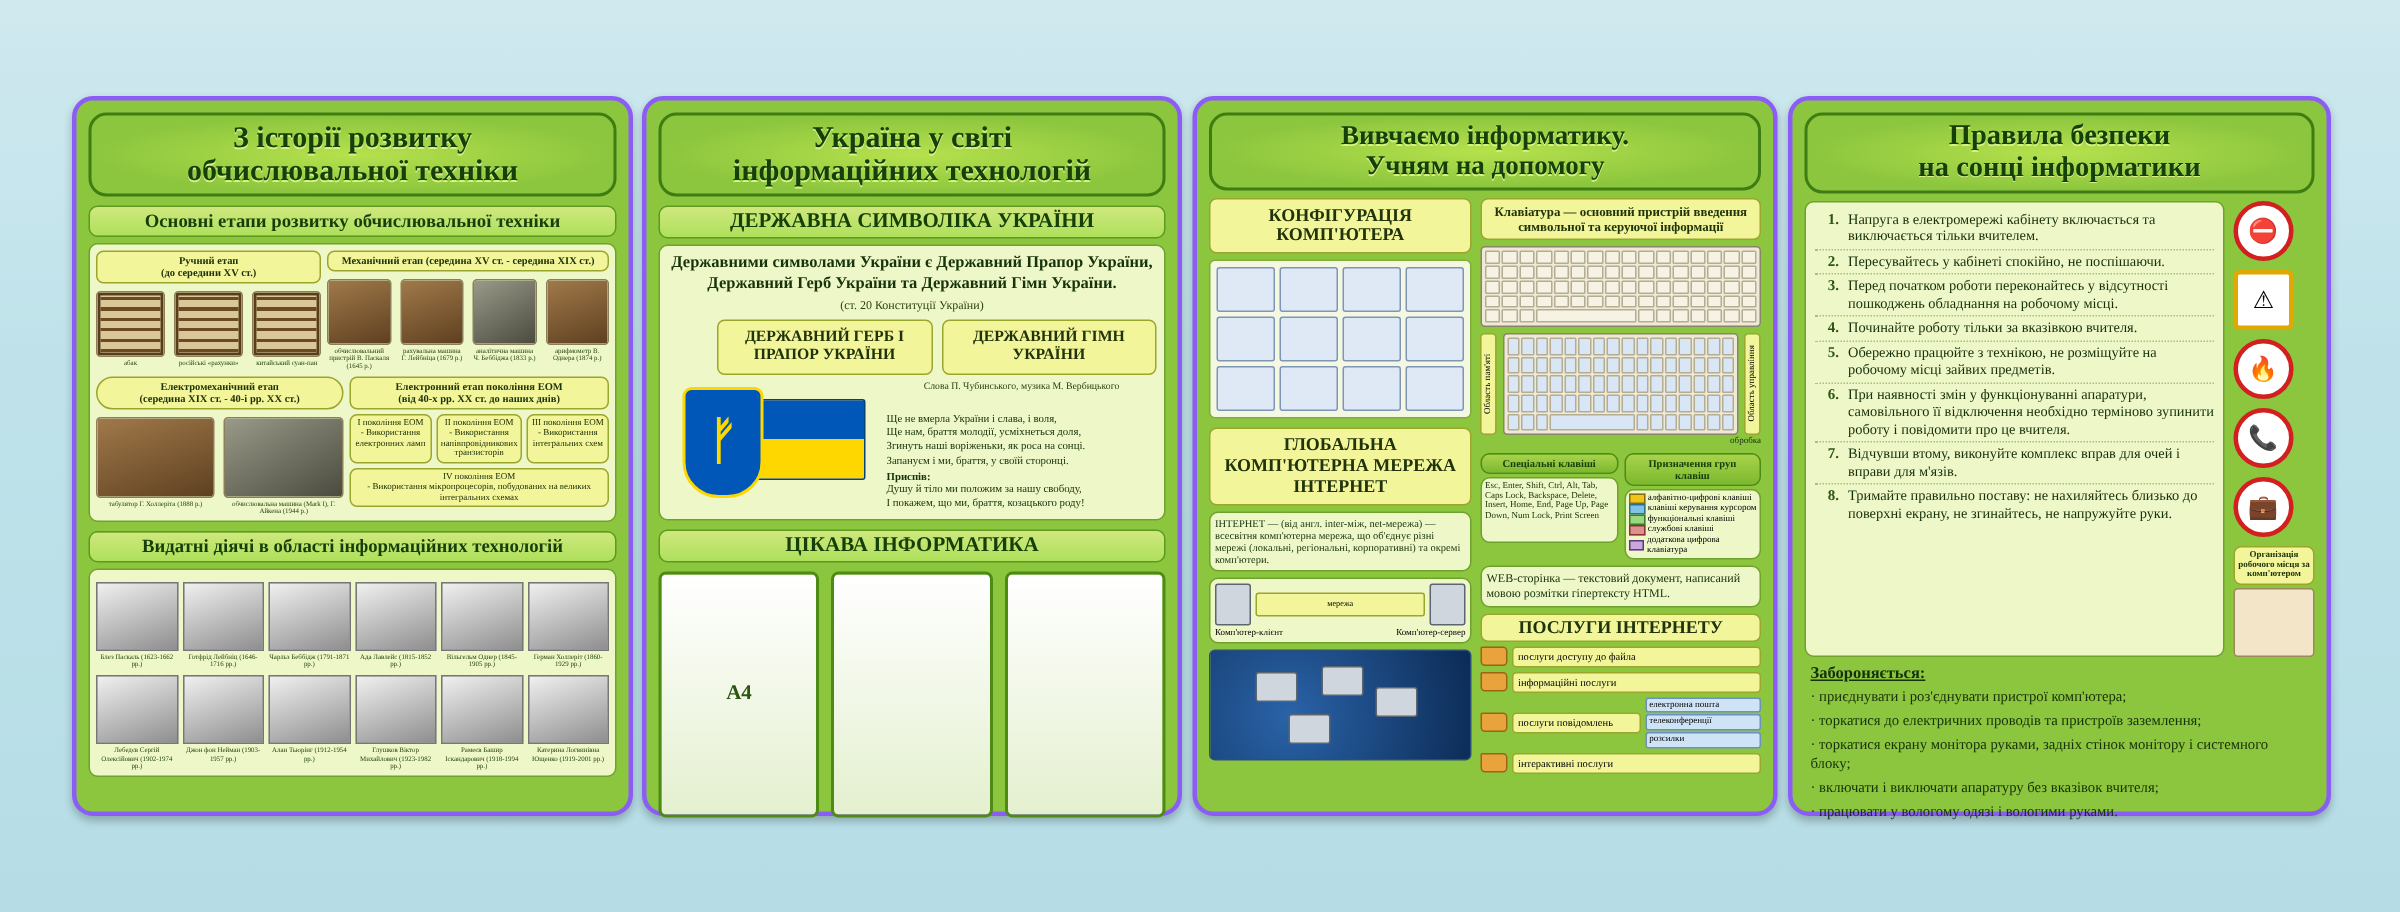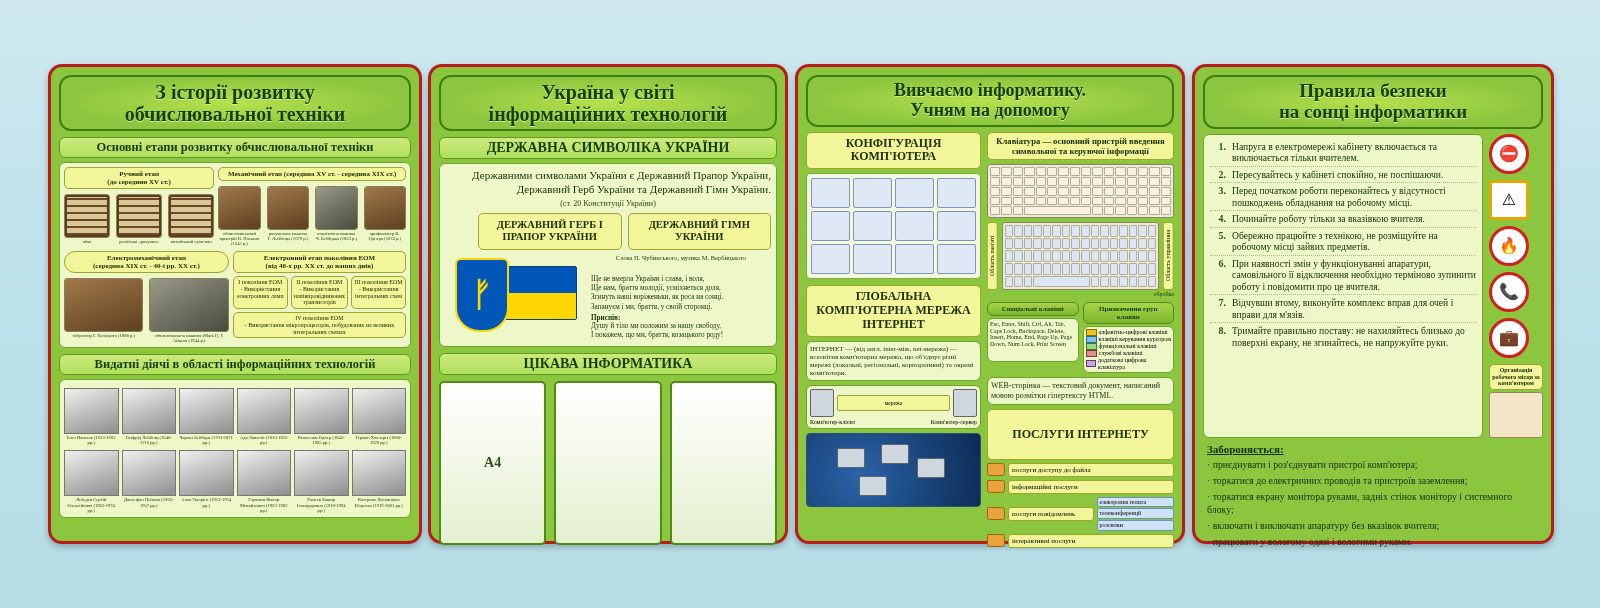--- a/index.html
+++ b/index.html
@@ -6,21 +6,21 @@
   body{
     width:1600px;height:608px;
     background:linear-gradient(180deg,#cfe9ef 0%,#bfe2ea 40%,#b6dde6 100%);
     font-family:"Liberation Serif", serif;
     overflow:hidden;
     position:relative;
   }
   .board{
     position:absolute;
     background:#8cc63e;
-    border:3px solid #b91c1c;
+    border:3px solid #8b5cf6;
     border-radius:14px;
     box-shadow:0 3px 6px rgba(0,0,0,.25);
     box-sizing:border-box;
     padding:8px;
   }
   #b1{left:48px;top:64px;width:374px;height:480px;}
   #b2{left:428px;top:64px;width:360px;height:480px;}
   #b3{left:795px;top:64px;width:390px;height:480px;}
   #b4{left:1192px;top:64px;width:362px;height:480px;}
 
@@ -318,21 +318,21 @@
 
 <div class="board" id="b2">
   <div class="title">
     <div>Україна у світі</div>
     <div>інформаційних технологій</div>
   </div>
 
   <div class="sect-title" style="font-size:14px;">ДЕРЖАВНА СИМВОЛІКА УКРАЇНИ</div>
 
   <div class="panel" style="margin-top:4px;padding:5px;">
-    <div style="font-size:11px;text-align:right;font-weight:normal;line-height:1.25;color:#17330a;">Державними символами України є Державний Прапор України, Державний Герб України та Державний Гімн України.</div>
+    <div style="font-size:11px;text-align:center;font-weight:bold;line-height:1.25;color:#17330a;">Державними символами України є Державний Прапор України, Державний Герб України та Державний Гімн України.</div>
     <div style="font-size:8px;text-align:center;color:#2c4410;margin-top:2px;">(ст. 20 Конституції України)</div>
 
     <div style="display:flex;gap:6px;margin-top:5px;margin-left:33px;">
       <div class="yellowbox" style="flex:1;padding:5px 3px;font-size:10.5px;font-weight:bold;line-height:1.2;">ДЕРЖАВНИЙ ГЕРБ І ПРАПОР УКРАЇНИ</div>
       <div class="yellowbox" style="flex:1;padding:5px 3px;font-size:10.5px;font-weight:bold;line-height:1.2;">ДЕРЖАВНИЙ ГІМН УКРАЇНИ</div>
     </div>
 
     <div style="display:flex;gap:6px;margin-top:4px;">
       <div style="width:140px;">
         <div class="flagbox">
@@ -626,21 +626,21 @@
                 <span>додаткова цифрова клавіатура</span>
               </div>
           </div>
         </div>
       </div>
 
       <div class="panel" style="margin-top:4px;padding:3px;">
         <div class="sm" style="color:#17330a;">WEB-сторінка — текстовий документ, написаний мовою розмітки гіпертексту HTML.</div>
       </div>
 
-      <div class="yellowbox" style="margin-top:4px;padding:17px;font-size:12px;font-weight:bold;">ПОСЛУГИ ІНТЕРНЕТУ</div>
+      <div class="yellowbox" style="margin-top:4px;padding:1px;font-size:12px;font-weight:bold;">ПОСЛУГИ ІНТЕРНЕТУ</div>
 
       <div style="margin-top:3px;">
         <div class="arrowrow">
             <div class="folder"></div>
             <div class="chip">послуги доступу до файла</div>
           </div>
         <div class="arrowrow">
             <div class="folder"></div>
             <div class="chip">інформаційні послуги</div>
           </div>

